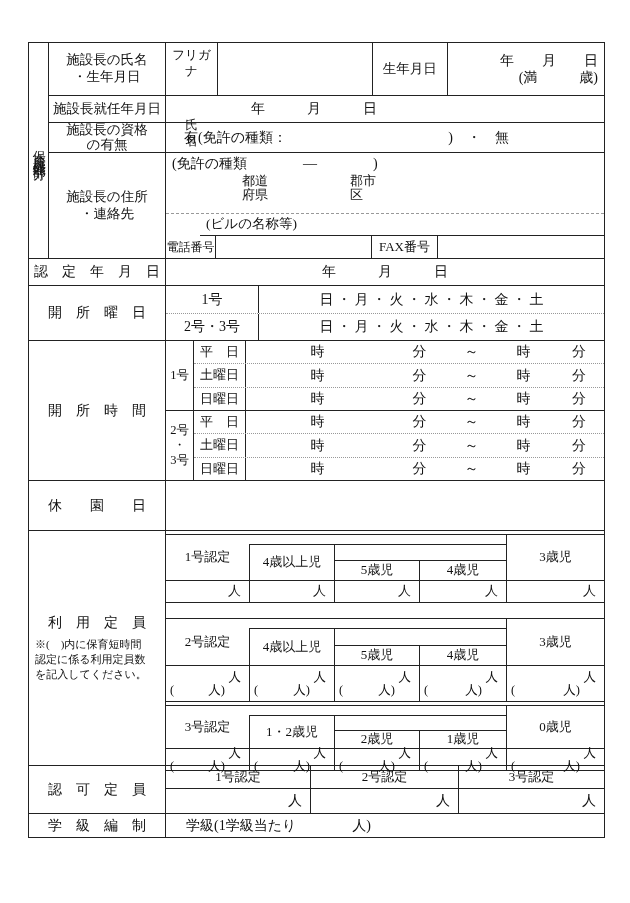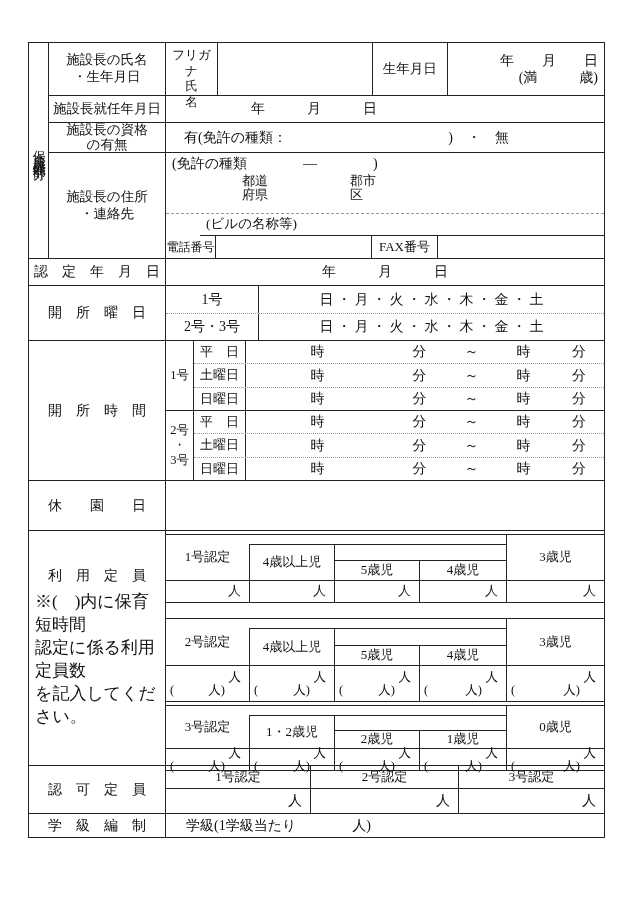--- a/index.html
+++ b/index.html
@@ -15,21 +15,21 @@
 .bbd { border-bottom:1px dashed #999; }
 .bbt { border-bottom:1px dotted #999; }
 .c { display:flex; align-items:center; justify-content:center; text-align:center; }
 .f1 { flex:1 1 auto; min-width:0; min-height:0; }
 .side { width:20px; writing-mode:vertical-rl; text-orientation:upright;
   letter-spacing:3px; display:flex; align-items:center; justify-content:center; font-size:13px; }
 .lab { width:117px; font-size:13.5px; }
 .lab2 { width:137px; }
 .sm13 { font-size:13px; }
 
-.furi { width:53px; display:flex; flex-direction:column; justify-content:space-between; padding:5px 2px; text-align:center; font-size:12.5px; }
+.furi { width:53px; display:flex; flex-direction:column; justify-content:space-between; padding:5px 2px; text-align:center; font-size:12.5px;gap:39px; }
 .nameentry { width:155px; }
 .blab { width:75px; font-size:13.5px; }
 .bval { width:157px; display:flex; flex-direction:column; justify-content:center; text-align:right; padding-right:6px; }
 .appval { flex:1; display:flex; align-items:center; padding-left:85px; }
 .qualval { flex:1; display:flex; align-items:center; justify-content:space-between; padding-left:18px; padding-right:95px; }
 .addr1 { height:61px; padding:2px 6px; }
 .addr1 .pref { display:flex; margin-top:1px; }
 .twoline { font-size:13px; line-height:1.15; }
 .addr2 { height:22px; display:flex; align-items:center; padding-left:6px; font-size:13.5px;margin-left:34px; }
 .tel-lab { width:50px; font-size:12px; }
@@ -38,21 +38,21 @@
 
 .subw { width:93px; }
 .numcol { width:28px; font-size:12.5px; line-height:1.2; }
 .daylab { width:52px; font-size:13px; }
 .timegrid { flex:1; display:grid; grid-template-columns:40% 17% 12% 17% 14%; align-items:center; }
 .timegrid span { text-align:center; }
 .kyuenval { flex:1; padding:4px 6px; font-size:12.5px; }
 
 .riyoulab { width:137px; display:flex; flex-direction:column; justify-content:center; padding:6px; }
 .riyoulab .ttl { text-align:center; margin-bottom:6px; }
-.note { font-size:17px; line-height:1.35; }
+.note { font-size:11px; line-height:1.35; }
 .blk { display:grid; grid-template-columns:83px 85px 85px 87px auto;
   border-top:1px solid #222; border-bottom:1px solid #222; font-size:13px; }
 .blk1 { grid-template-rows:10px 15px 20px 22px; margin-top:3px; }
 .blk2 { grid-template-rows:10px 16px 20px 36px; margin-top:15px; }
 .blk3 { grid-template-rows:10px 14px 18px 22px; margin-top:3px; }
 .b-name { grid-column:1; grid-row:1/4; }
 .b-strip { grid-column:2/5; grid-row:1; border-bottom:1px solid #222; }
 .b-age  { grid-column:2; grid-row:2/4; border-left:1px solid #222; }
 .b-str2 { grid-column:3/5; grid-row:2; border-left:1px solid #222; }
 .b-sub  { border-top:1px solid #222; border-left:1px solid #222; grid-row:3; }

